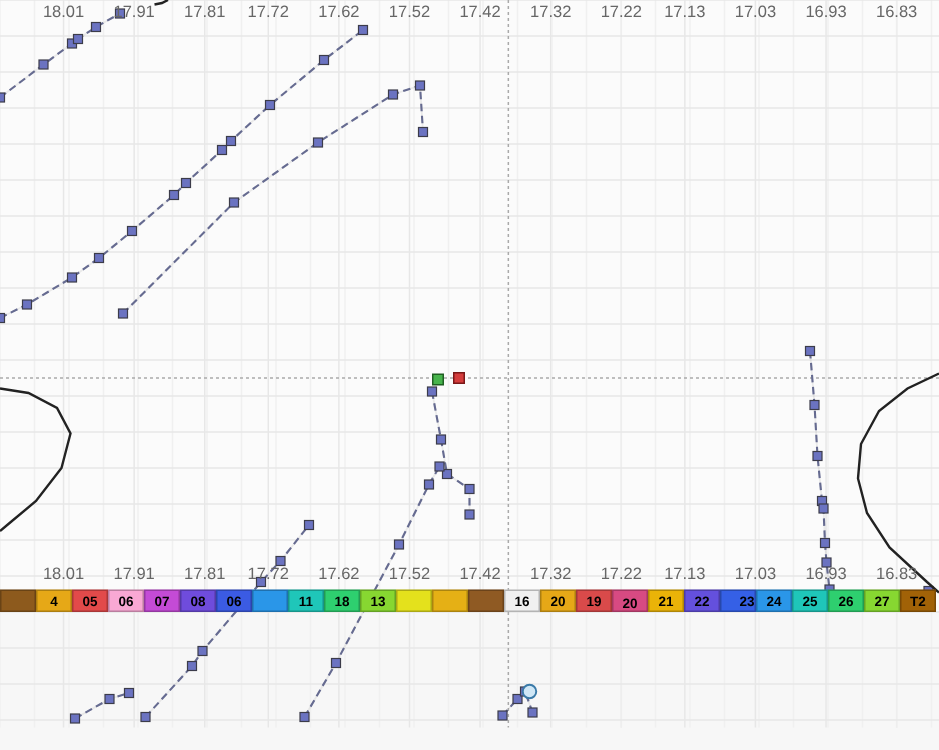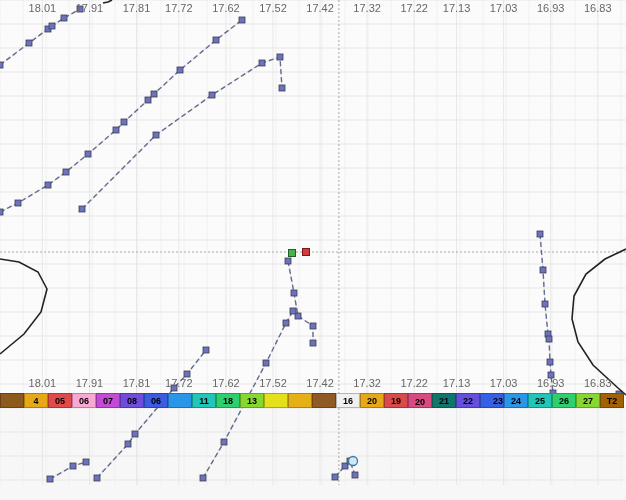--- a/index.html
+++ b/index.html
@@ -260,21 +260,21 @@
       </div>
       <div class="sw" style="background: rgb(230, 168, 23);">
         <span>20</span>
       </div>
       <div class="sw" style="background: rgb(217, 74, 74);">
         <span>19</span>
       </div>
       <div class="sw" style="background: rgb(215, 74, 130); align-items: flex-end;">
         <span>20</span>
       </div>
-      <div class="sw" style="background: #0f766e;">
+      <div class="sw" style="background: #eab308;">
         <span>21</span>
       </div>
       <div class="sw" style="background: rgb(100, 80, 221);">
         <span>22</span>
       </div>
       <div class="sw" style="background: rgb(53, 96, 230); justify-content: flex-end;">
         <span>23</span>
       </div>
       <div class="sw" style="background: rgb(42, 150, 232);">
         <span>24</span>

